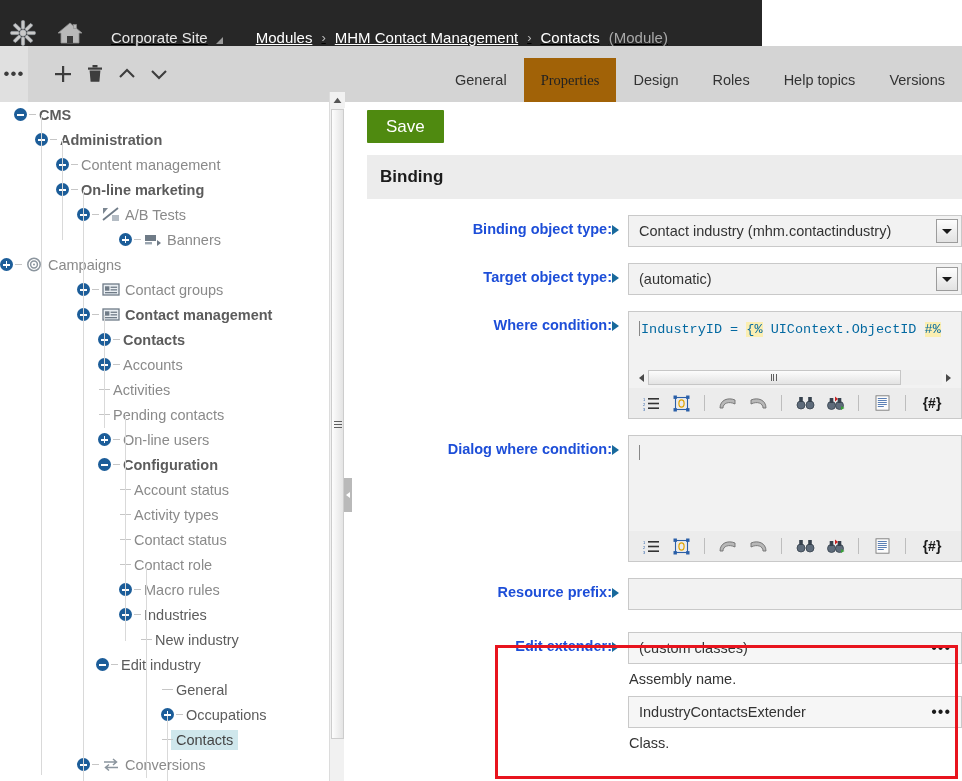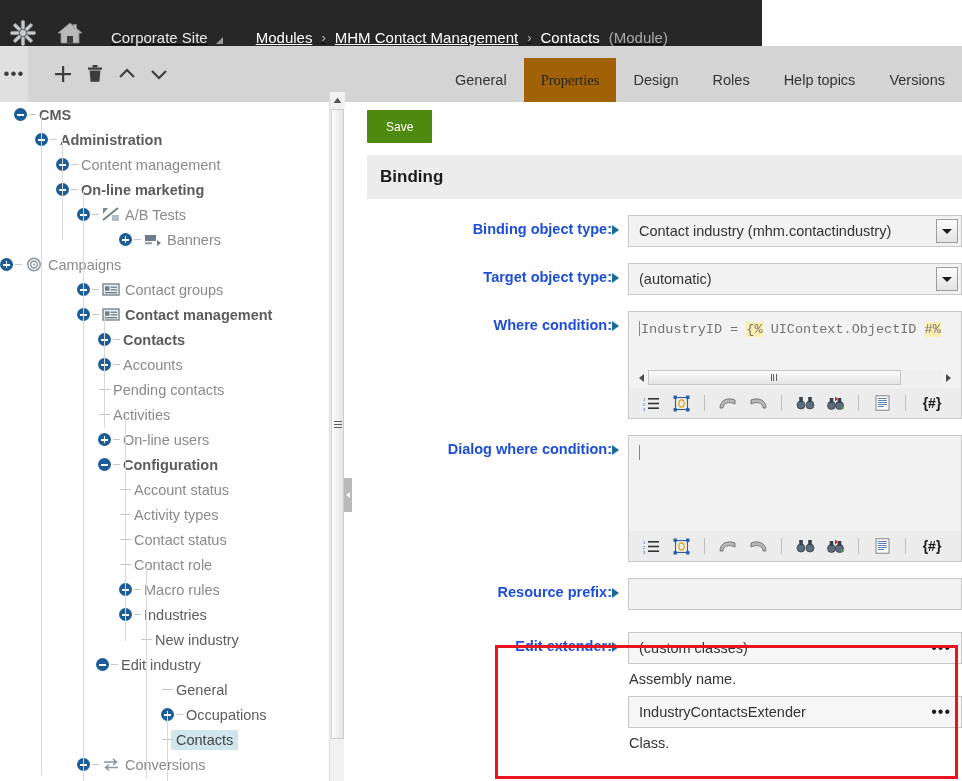--- a/index.html
+++ b/index.html
@@ -165,21 +165,21 @@
   #content {
     position: absolute; left: 352px; top: 102px;
     width: 610px; height: 679px;
     background: #fff; overflow: hidden;
   }
   #savebar { height: 50px; position: relative; }
   #save-btn {
     position: absolute; left: 15px; top: 8px;
     background: #4f8a10; color: #fff; border: none;
     padding: 0 19px; height: 33px;
-    font-size: 12px; font-family: "Liberation Sans", sans-serif;
+    font-size: 17px; font-family: "Liberation Sans", sans-serif;
     cursor: pointer; border-radius: 1px;
   }
   #panelwrap { position: absolute; left: 15px; top: 53px; width: 595px; }
   #panel-head {
     background: #ececec; height: 44px;
     display: flex; align-items: center; padding-left: 13px;
     font-size: 17px; font-weight: bold; color: #1c1c1c;
   }
 
   .frow { display: flex; margin-top: 16px; }
@@ -218,21 +218,21 @@
   }
 
   
   .editor {
     border: 1px solid #c9c9c9; background: #f2f2f2;
     position: relative;
   }
   .editor .codearea {
     padding: 9px 10px 0 10px;
     font-family: "Liberation Mono", monospace;
-    font-size: 13.5px; color: #737373;
+    font-size: 13.5px; color: #0369a1;
     white-space: nowrap; overflow: hidden;
     height: 76px;
   }
   .editor .codearea .caret {
     display: inline-block; width: 1px; height: 15px; background: #888;
     vertical-align: -3px; margin-right: 1px;
   }
   .hl { background: #fbeeb1; }
   .hscroll {
     position: absolute; left: 6px; right: 6px; bottom: 32px;
@@ -460,25 +460,25 @@
         <span class="dash"></span>
         <span class="lbl">Contacts</span>
       </div>
       <div class="node " style="padding-left: 98px;">
         <span class="pm plus"></span>
         <span class="dash"></span>
         <span class="lbl">Accounts</span>
       </div>
       <div class="node " style="padding-left: 98px;">
         <span class="stub"></span>
-        <span class="lbl">Pending contacts</span>
+        <span class="lbl">Activities</span>
       </div>
       <div class="node " style="padding-left: 98px;">
         <span class="stub"></span>
-        <span class="lbl">Activities</span>
+        <span class="lbl">Pending contacts</span>
       </div>
       <div class="node " style="padding-left: 98px;">
         <span class="pm plus"></span>
         <span class="dash"></span>
         <span class="lbl">On-line users</span>
       </div>
       <div class="node dark bold" style="padding-left: 98px;">
         <span class="pm"></span>
         <span class="dash"></span>
         <span class="lbl">Configuration</span>

